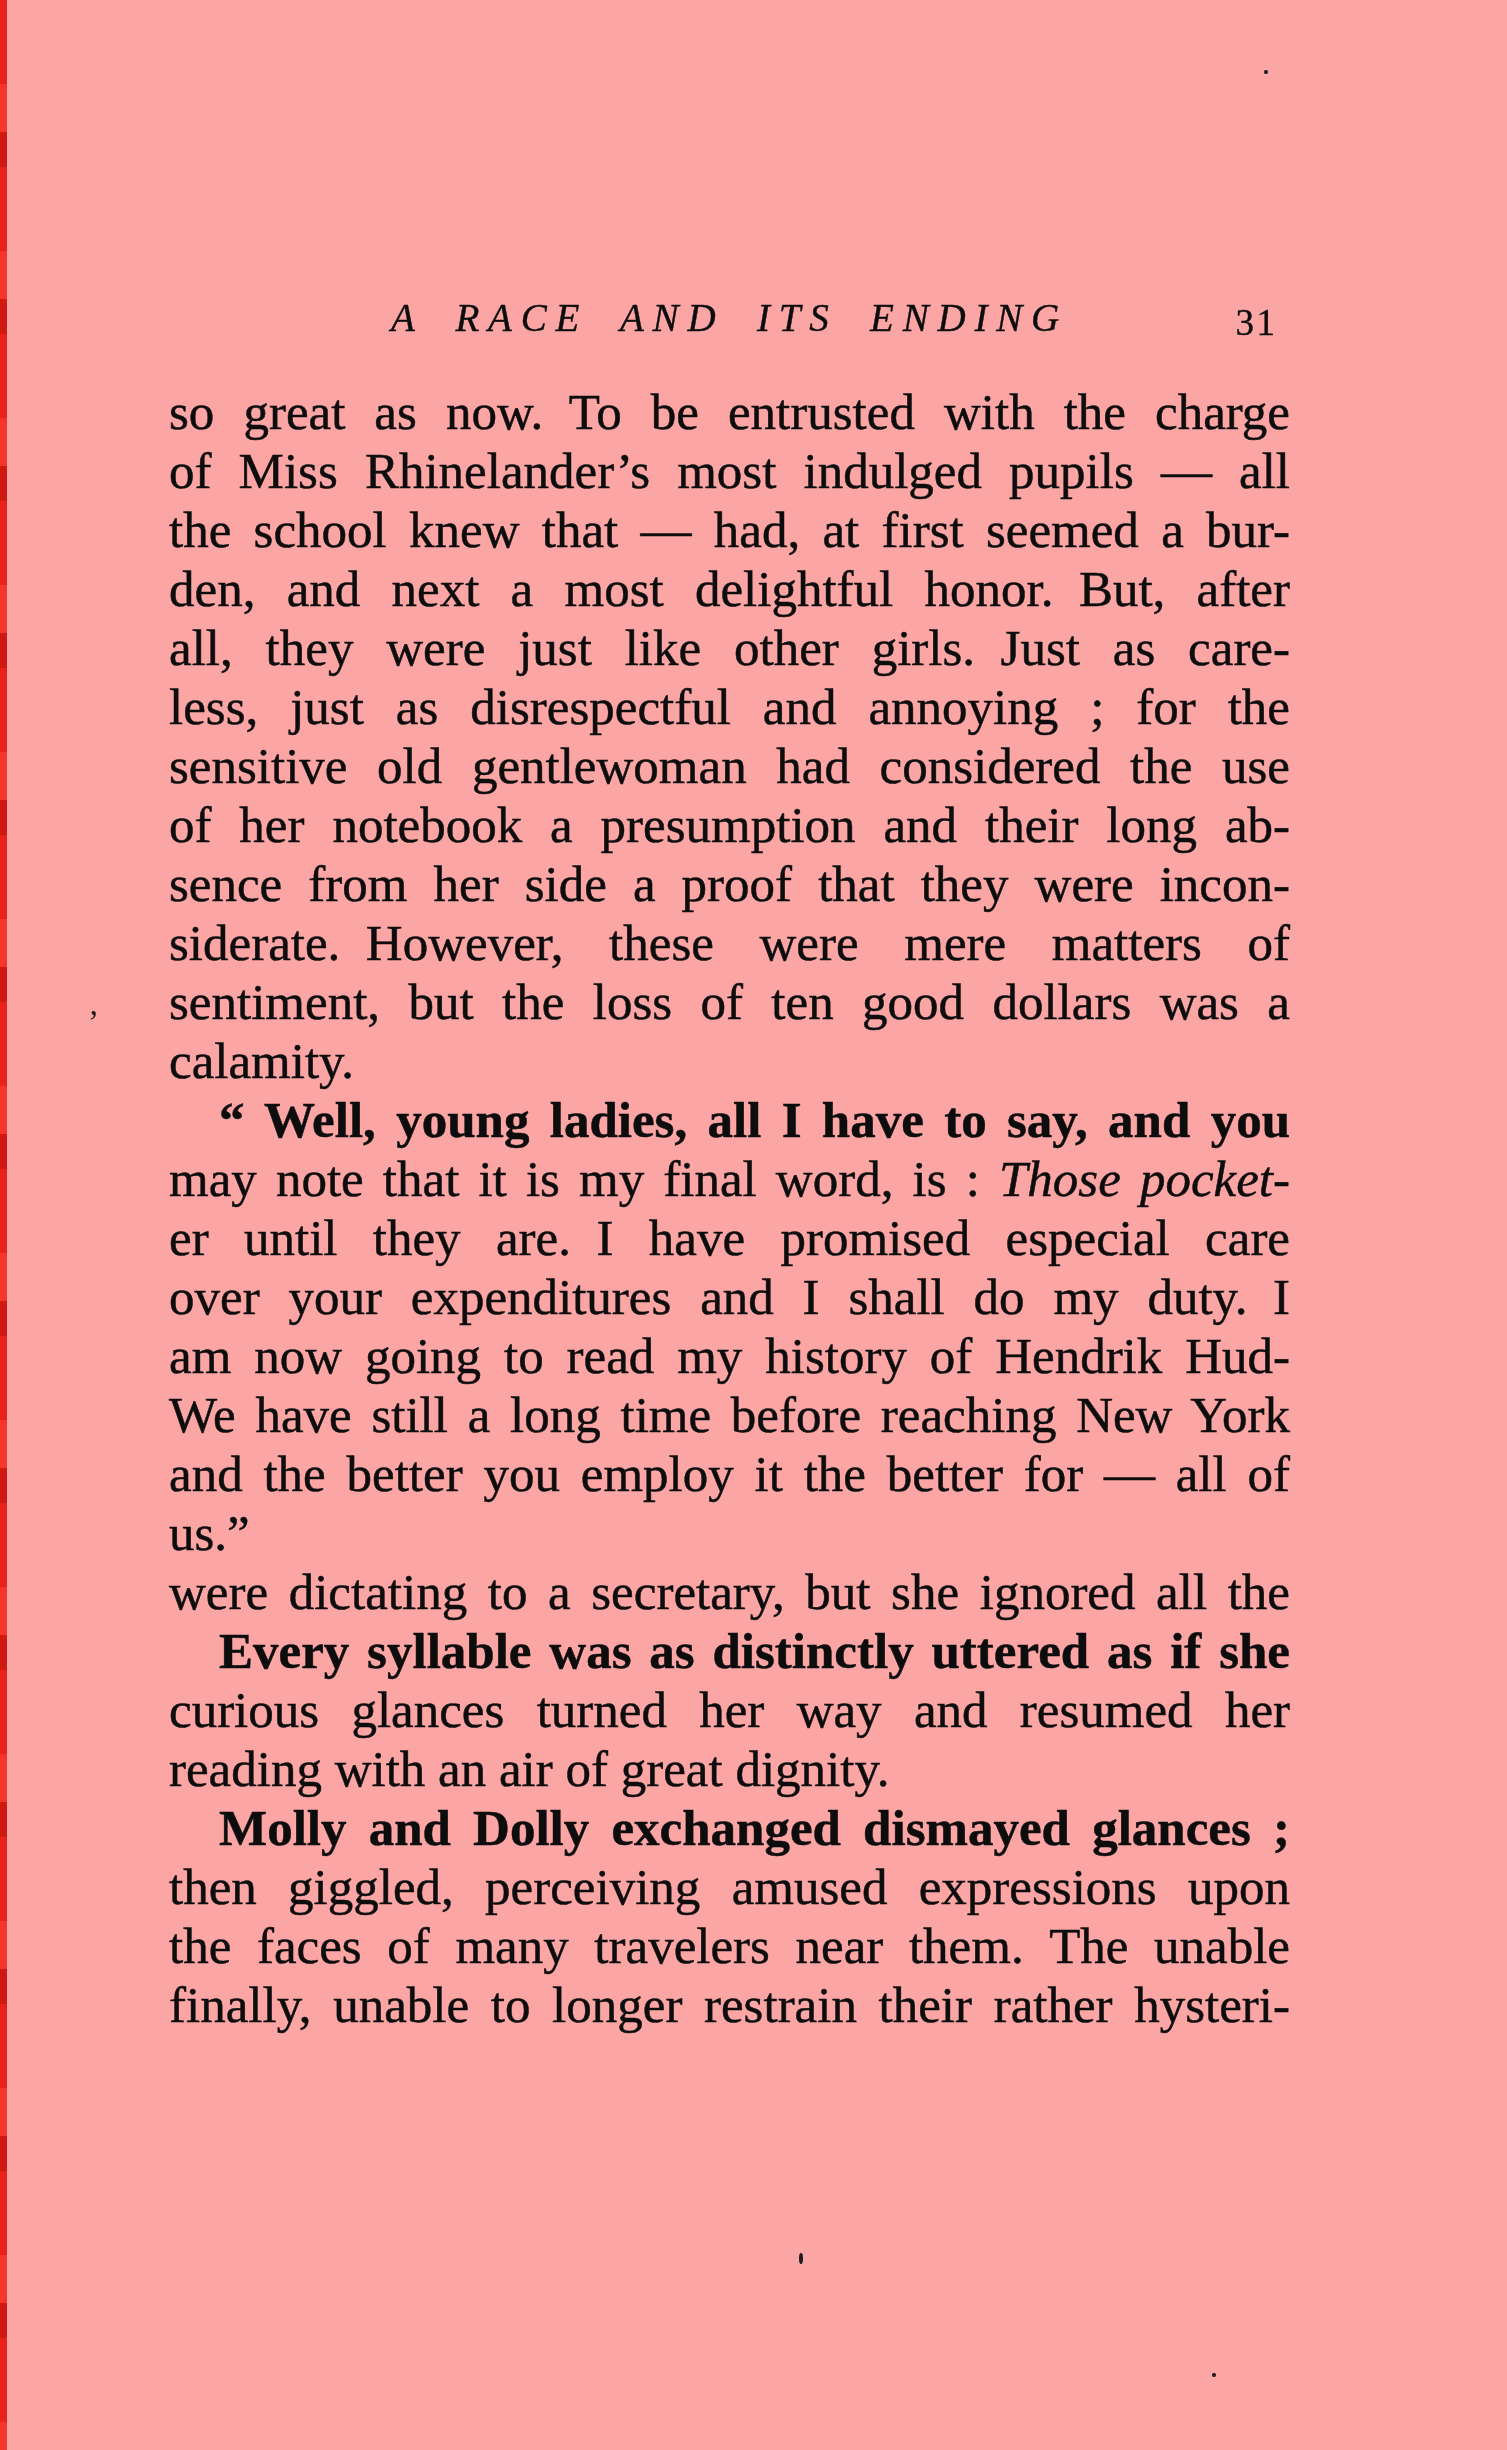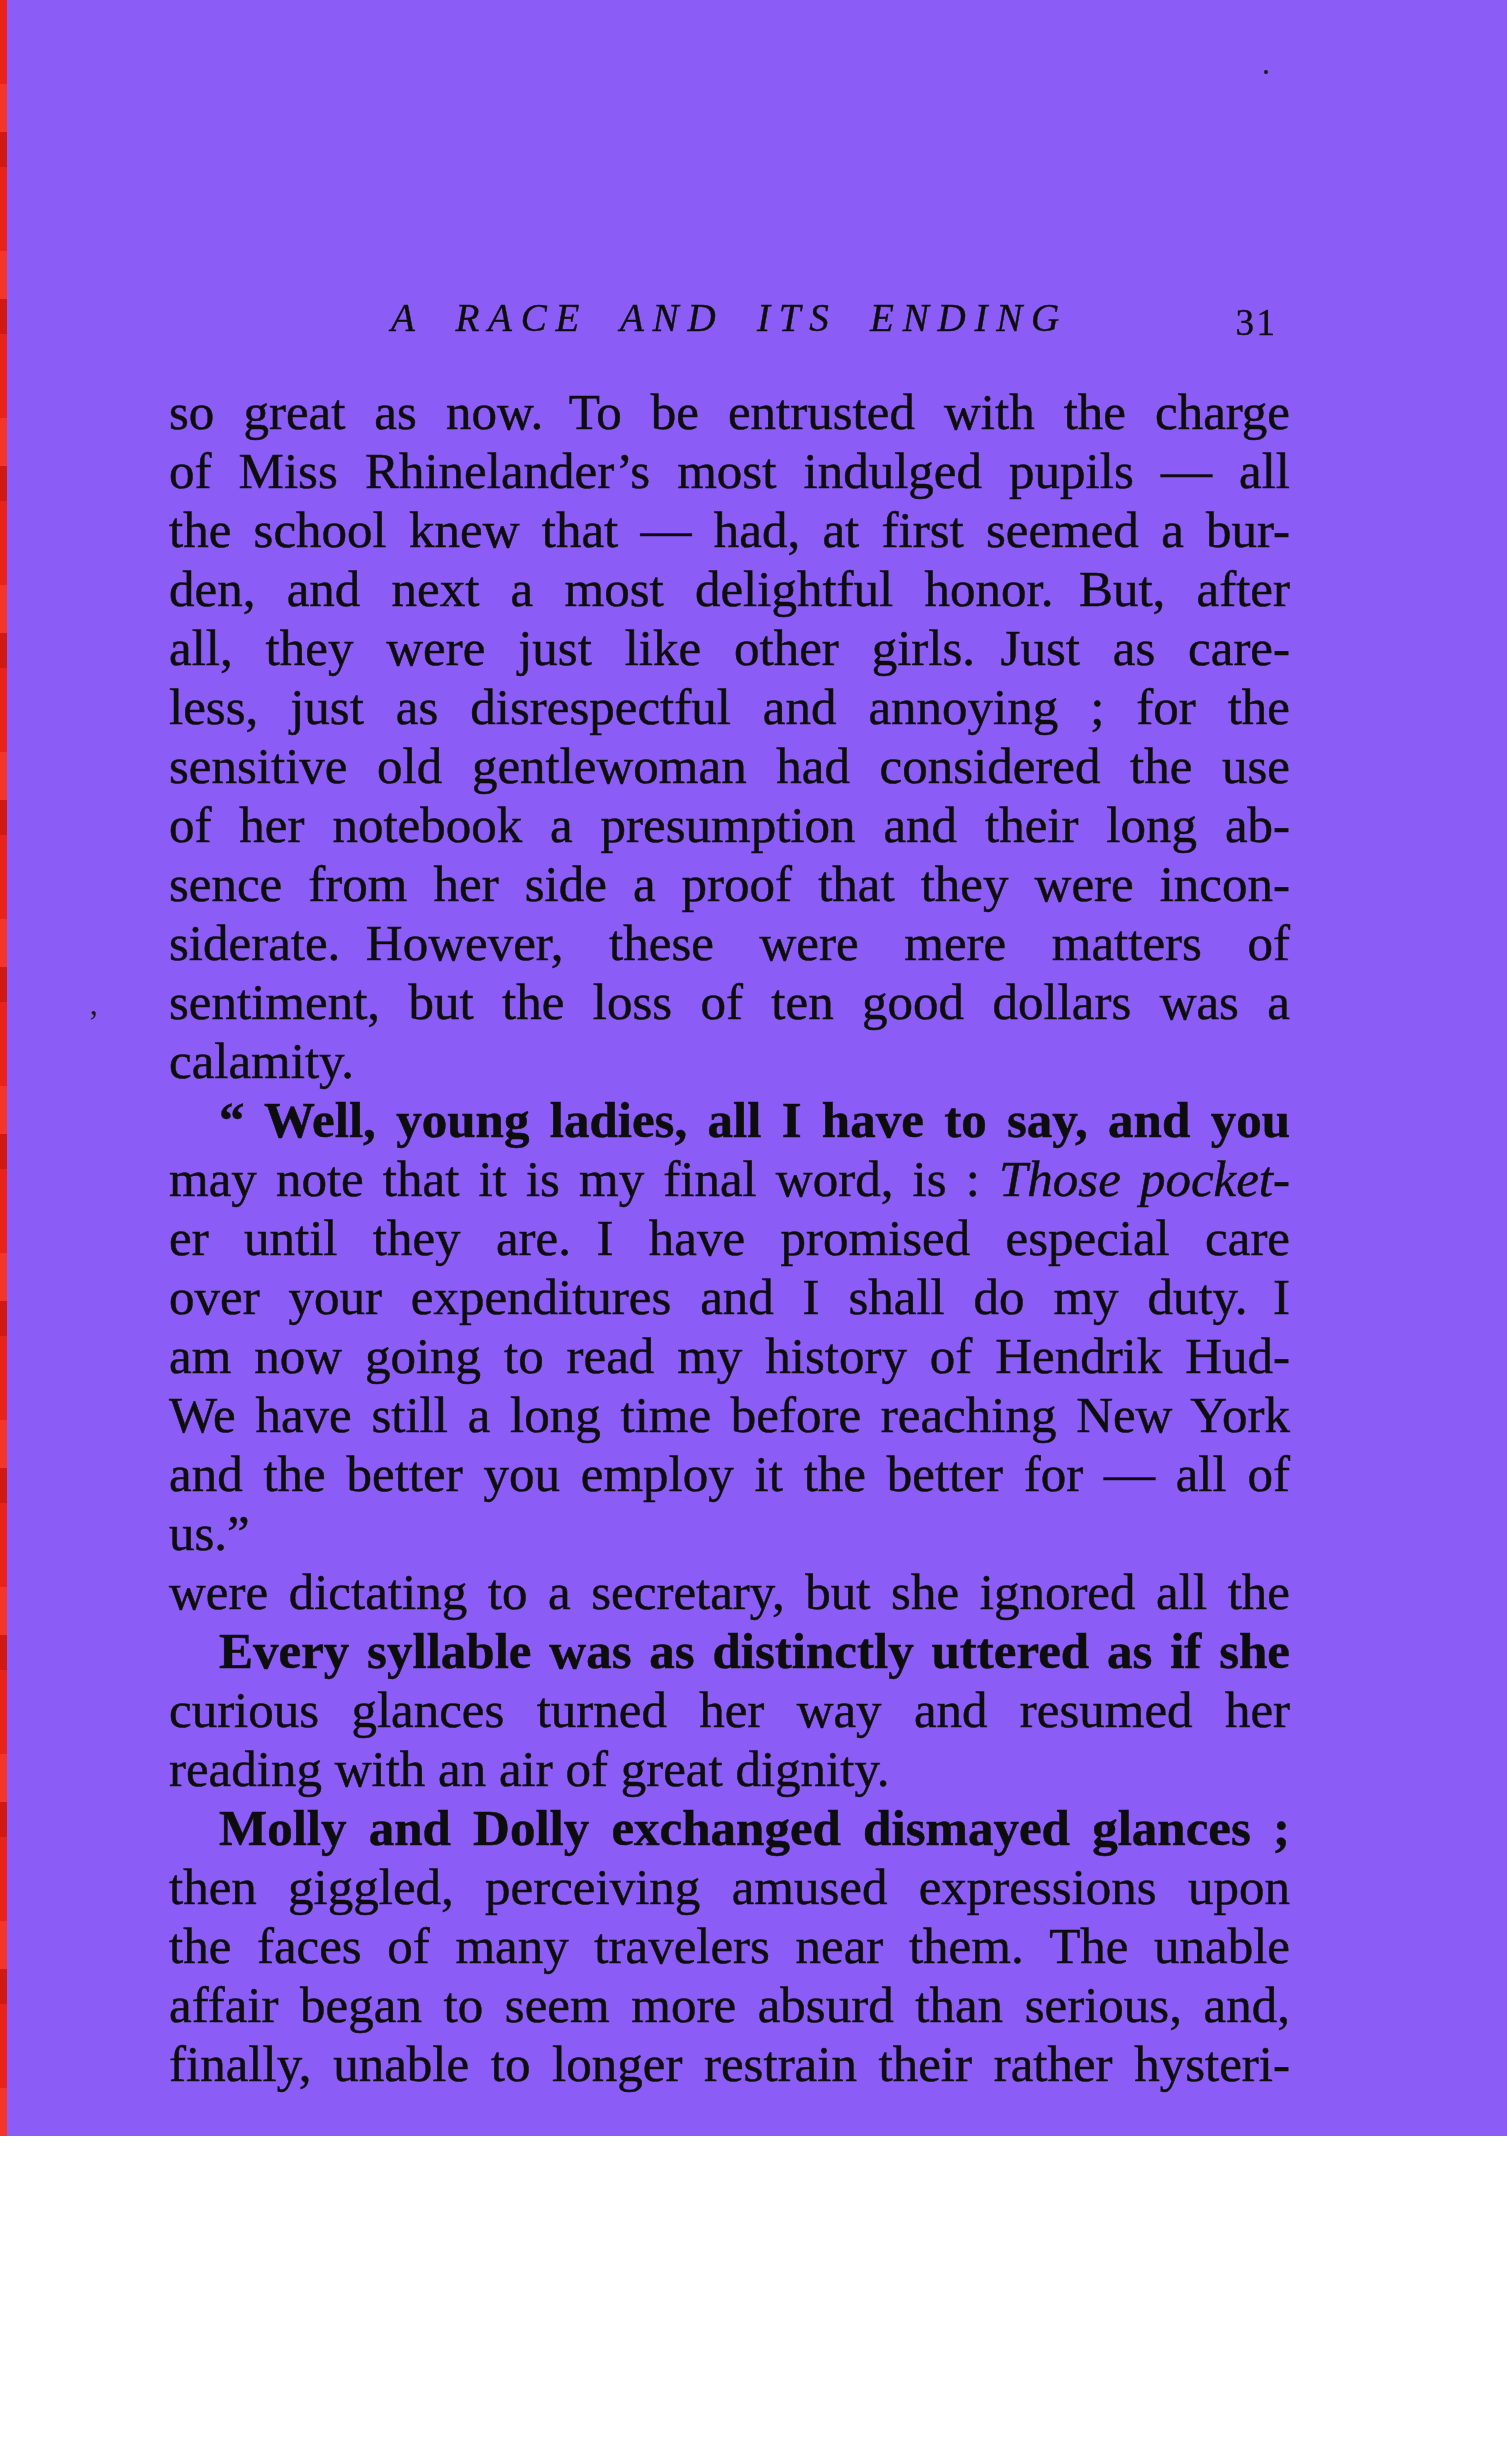--- a/index.html
+++ b/index.html
@@ -1,19 +1,19 @@
 <!DOCTYPE html>
 <html style="font-size:14px"><head>
 <meta charset="utf-8">
 <style>
   html,body{margin:0;padding:0;background:#ffffff;}
   #page{
     position:relative;
-    width:1508px;height:2136px;
-    background:#8b5cf6;
+    width:1508px;height:2450px;
+    background:#fca5a5;
     overflow:hidden;
     font-family:"Liberation Serif","DejaVu Serif",serif;
     color:#0d0d0d;
   }
   
   #edge{
     position:absolute;left:0;top:0;width:7px;height:2450px;
     background:repeating-linear-gradient(180deg,
       #e8231c 0px, #e8231c 84px,
       #f3352b 84px, #f3352b 132px,
@@ -94,21 +94,20 @@
       <div>
         <div class="line j"><span>were dictating to a secretary, but she ignored all the</span></div>
         <div class="line j ind"><span>Every syllable was as distinctly uttered as if she</span></div>
         <div class="line j"><span>curious glances turned her way and resumed her</span></div>
         <div class="line"><span>reading with an air of great dignity.</span></div>
       </div>
       <div>
         <div class="line j ind"><span>Molly and Dolly exchanged dismayed glances ;</span></div>
         <div class="line j"><span>then giggled, perceiving amused expressions upon</span></div>
         <div class="line j"><span>the faces of many travelers near them. The unable</span></div>
-        <div class="line j"><span>affair began to seem more absurd than serious, and,</span></div>
         <div class="line j"><span>finally, unable to longer restrain their rather hysteri-</span></div>
       </div>
     </div>
 <div class="mark" style="left: 88px; top: 1006px; font-size: 33px; line-height: 1;">’</div>
     <div class="mark dot" style="left: 1264px; top: 70px; width: 3.5px; height: 4.4px;"></div>
     <div class="mark dot" style="left: 799px; top: 2253px; width: 4.4px; height: 10.5px;"></div>
     <div class="mark dot" style="left: 1212px; top: 2373px; width: 3.5px; height: 4.4px;"></div>
   </div>
 
 

